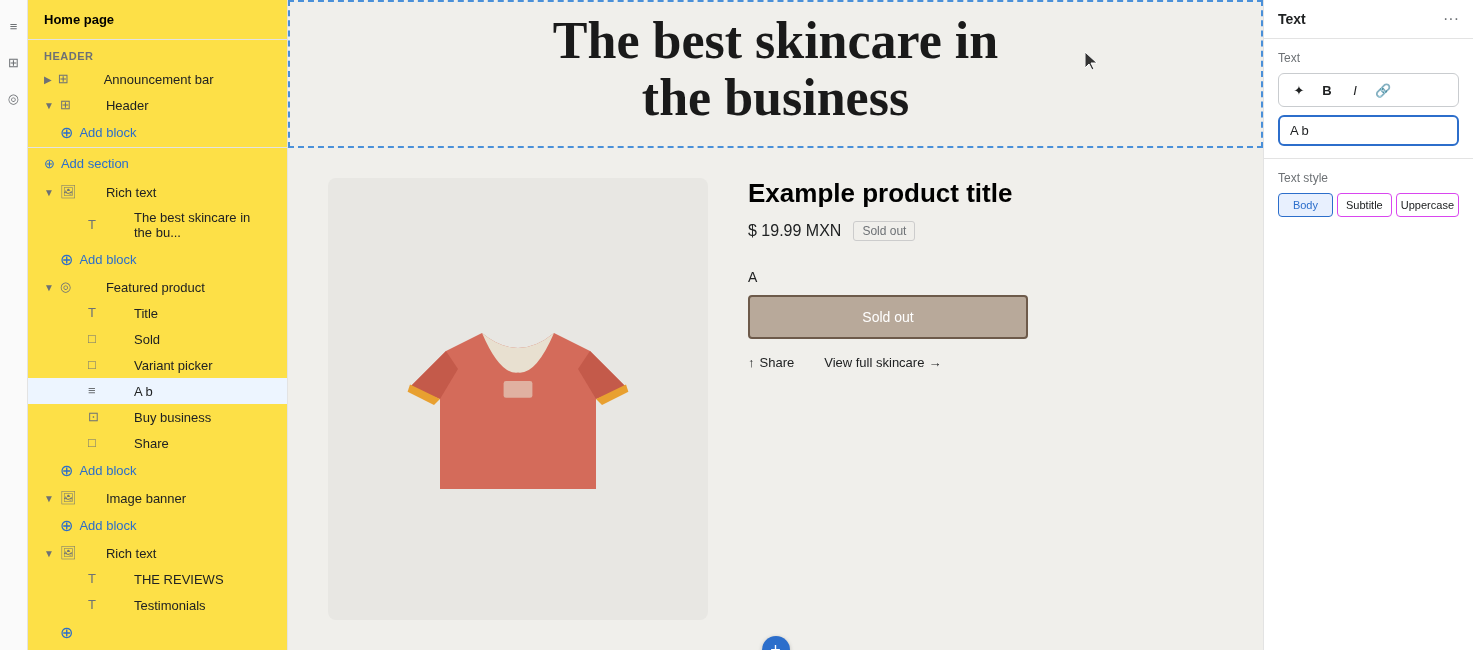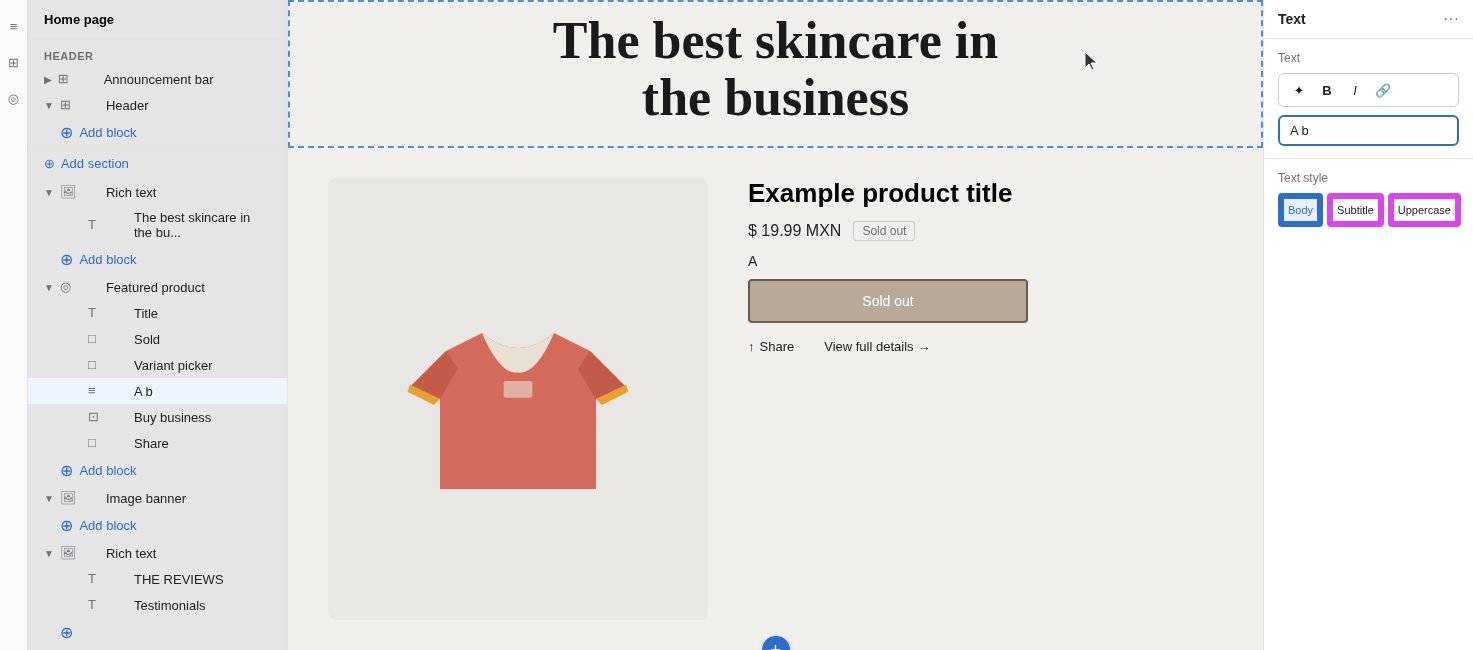--- a/index.html
+++ b/index.html
@@ -1,21 +1,21 @@
 <!DOCTYPE html>
 <html><head>
   <meta charset="utf-8">
   <style>
     * { box-sizing: border-box; margin: 0; padding: 0; }
     body { font-family: -apple-system, BlinkMacSystemFont, 'Segoe UI', sans-serif; font-size: 13px; background: #f6f6f7; display: flex; height: 650px; overflow: hidden; }
 
     
     .sidebar {
       width: 260px;
-      background: #e5e5e5;
+      background: #fde047;
       border-right: 1px solid #e3e3e3;
       display: flex;
       flex-direction: column;
       overflow-y: auto;
       flex-shrink: 0;
     }
     .sidebar-header {
       padding: 12px 16px;
       font-weight: 600;
       font-size: 13px;
@@ -131,21 +131,21 @@
     .product-title {
       font-size: 26px;
       font-weight: 600;
       color: #000000;
       margin-bottom: 12px;
     }
     .product-price-row {
       display: flex;
       align-items: center;
       gap: 12px;
-      margin-bottom: 12px;
+      margin-bottom: 28px;
     }
     .product-price {
       font-size: 16px;
       color: #202223;
     }
     .sold-out-badge {
       font-size: 12px;
       color: #6d7175;
       border: 1px solid #ccc;
       border-radius: 3px;
@@ -252,21 +252,21 @@
       margin-bottom: 8px;
       font-weight: 500;
     }
     .style-btns {
       display: flex;
       gap: 4px;
     }
     .style-btn {
       flex: 1;
       padding: 5px 4px;
-      border: 6px solid #d946ef;
+      border: 1px solid #d946ef;
       border-radius: 4px;
       background: #fff;
       font-size: 11px;
       color: #202223;
       cursor: pointer;
       text-align: center;
     }
     .style-btn.active {
       background: #e8f0fe;
       border-color: #2c6ecb;
@@ -491,21 +491,21 @@
         <span class="sold-out-badge">Sold out</span>
       </div>
       <div class="product-variant-label">A</div>
       <div class="sold-out-btn">Sold out</div>
       <div class="product-actions">
         <div class="share-btn">
           <span>↑</span>
           <span>Share</span>
         </div>
         <div class="view-full-link">
-          <span>View full details</span>
+          <span>View full skincare</span>
           <span>→</span>
         </div>
       </div>
     </div>
   </div>
 </div>
 
 <div class="right-panel">
   <div class="right-panel-header">
     <span class="right-panel-title">Text</span>

